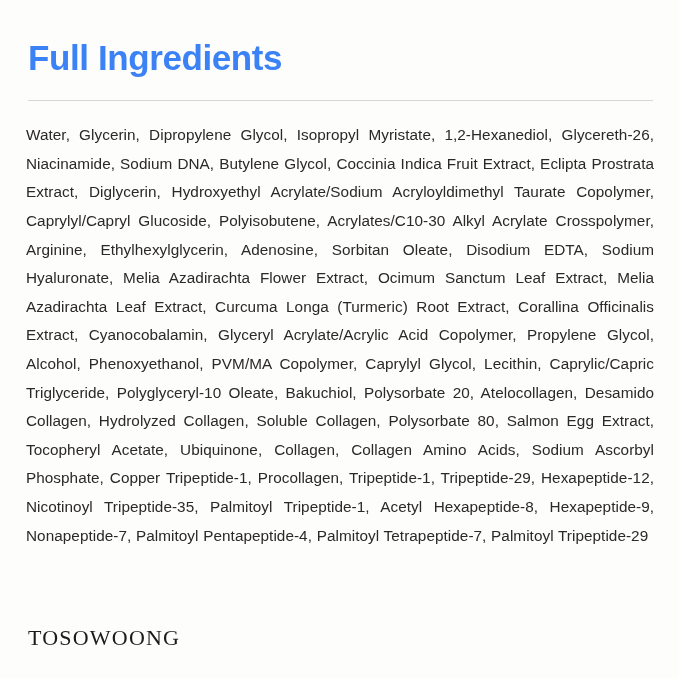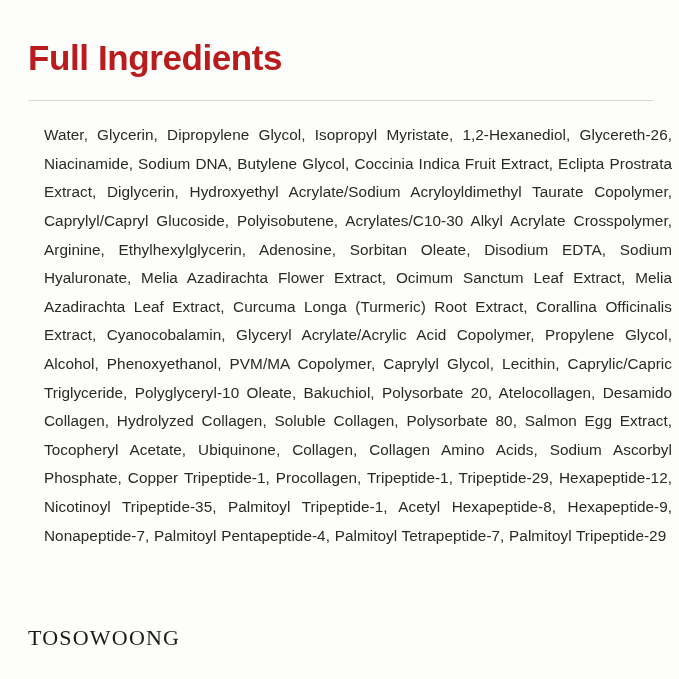--- a/index.html
+++ b/index.html
@@ -19,32 +19,32 @@
     width: 679px;
     height: 679px;
     box-sizing: border-box;
     padding: 28px 26px 0 26px;
     background: #fdfdfc;
   }
   .title {
     font-size: 35px;
     font-weight: bold;
     letter-spacing: -0.4px;
-    color: #b91c1c;
+    color: #3b82f6;
     margin: 10px 0 0 2px;
     line-height: 1.15;
   }
   .rule {
     margin: 22px 2px 0 2px;
     height: 1px;
     background: #d9d7d4;
     width: 625px;
   }
   .ingredients {
-    margin: 20px 2px 0 18px;
+    margin: 20px 2px 0 0;
     width: 628px;
     font-size: 15.3px;
     line-height: 28.6px;
     color: #2b2927;
     text-align: justify;
     text-justify: inter-word;
     letter-spacing: 0.05px;
     word-spacing: 0.4px;
     hyphens: none;
   }

